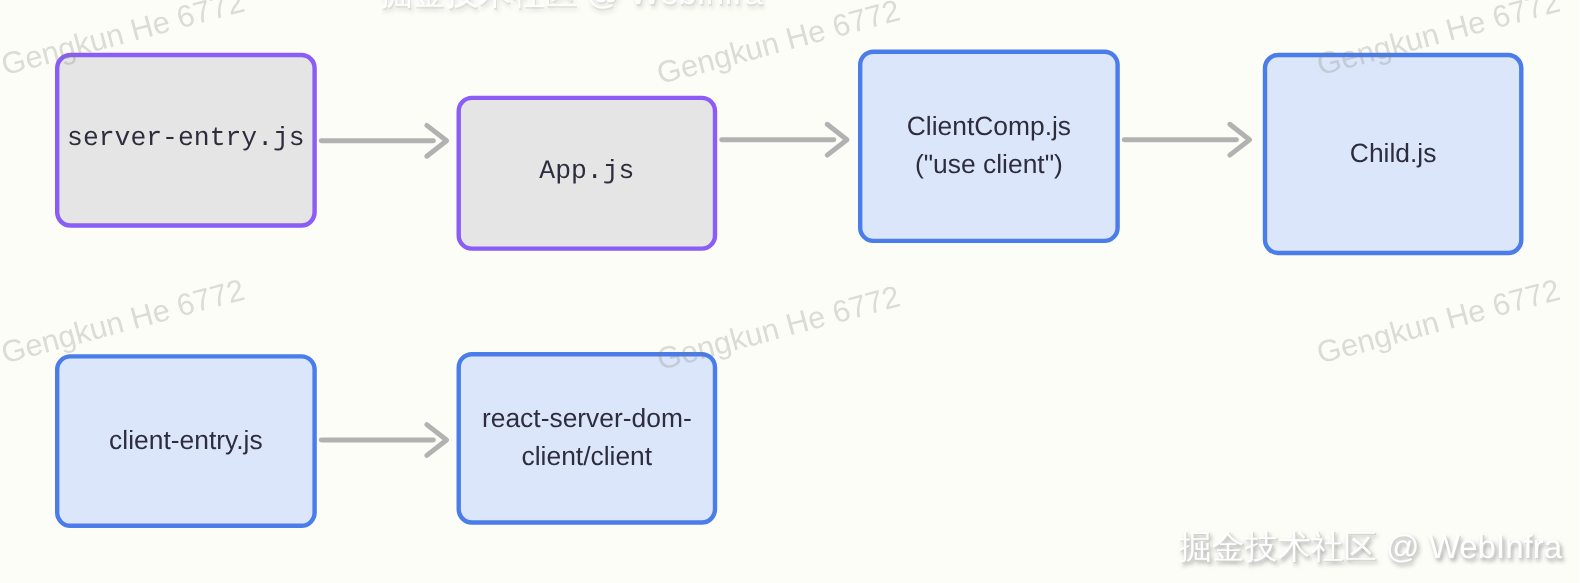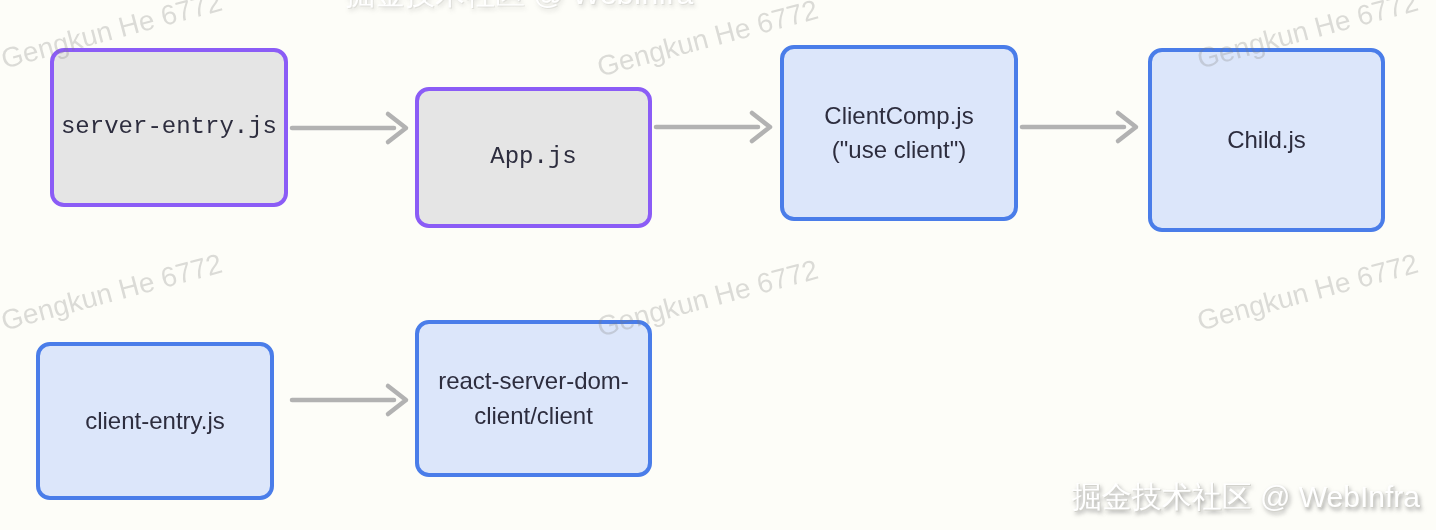--- a/index.html
+++ b/index.html
@@ -26,21 +26,21 @@
     line-height:1.42;
     z-index:2;
   }
   .node.purple{border-color:#8b5cf6;background:#e5e5e5;font-family:Liberation Mono, monospace;}
   .node.blue{border-color:#4a7de9;background:#dce6fa;}
 
   .n1{left:50px;top:48px;width:238px;height:159px;}
   .n2{left:415px;top:50px;width:237px;height:141px;margin-top:37px;}
   .n3{left:780px;top:45px;width:238px;height:176px;}
   .n4{left:1148px;top:48px;width:237px;height:184px;}
-  .n5{left:36px;top:322px;width:238px;height:158px;margin-top:20px;}
+  .n5{left:50px;top:322px;width:238px;height:158px;}
   .n6{left:415px;top:320px;width:237px;height:157px;}
 
   
   .arrow{position:absolute;z-index:1;}
   .a1{left:288px;top:106px;}
   .a2{left:652px;top:105px;}
   .a3{left:1018px;top:105px;}
   .a4{left:288px;top:378px;}
 
   

